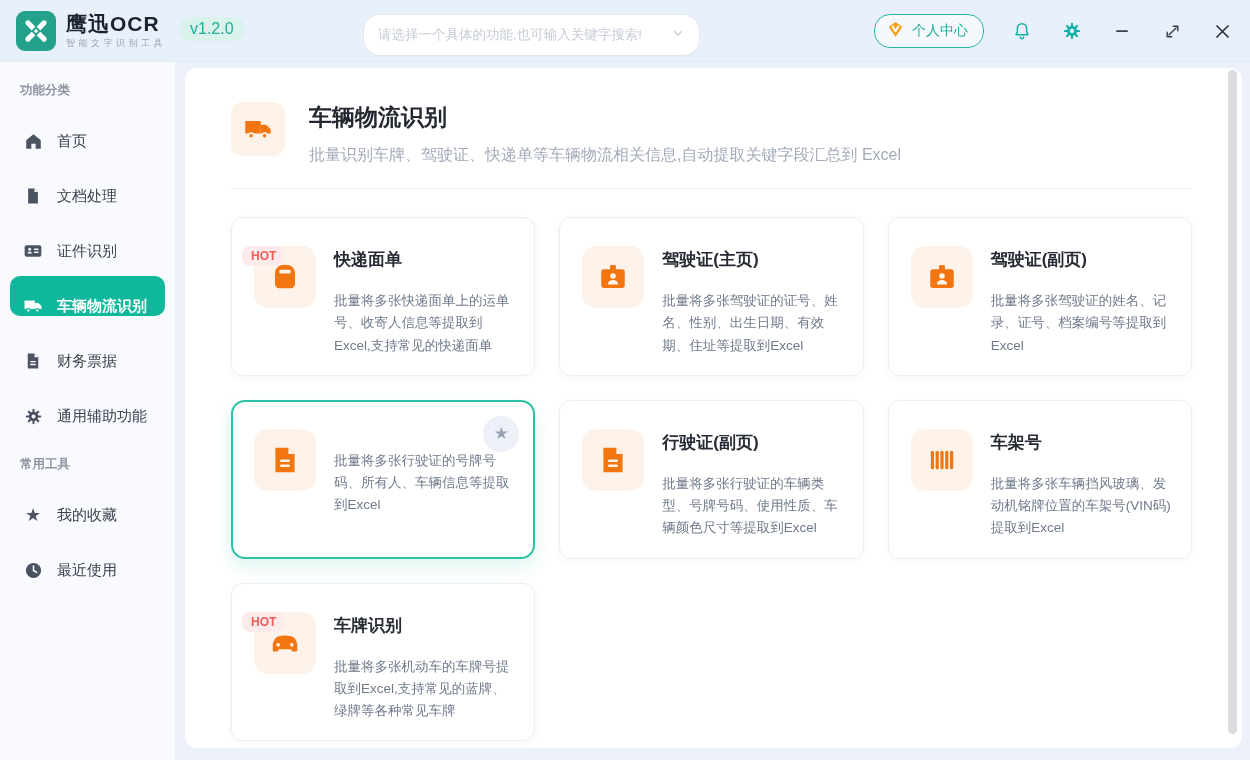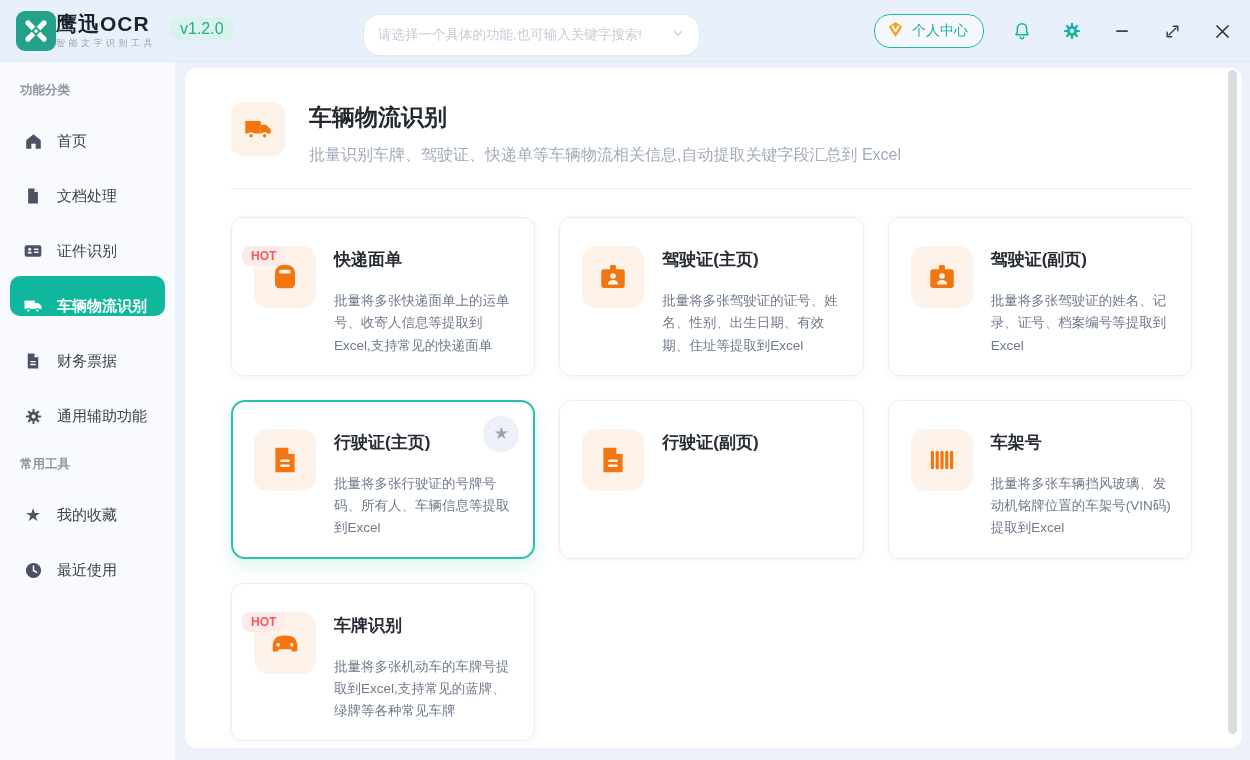--- a/index.html
+++ b/index.html
@@ -5,21 +5,21 @@
   * { margin:0; padding:0; box-sizing:border-box; }
   html,body { width:1250px; height:760px; overflow:hidden;
     font-family:"Liberation Sans", sans-serif; background:#edf1f9; }
 
   
   .topbar { position:relative; height:62px; background:#e8f1fb;
     border-bottom:1px solid #e0e9f4; }
   .logo-group { position:absolute; left:16px; top:11px; display:flex; align-items:center; }
   .logo-box { width:40px; height:40px; border-radius:9px; background:#23a18a;
     display:flex; align-items:center; justify-content:center; }
-  .brand { }
+  .brand { margin-left:10px; }
   .brand-name { font-size:21px; font-weight:800; color:#1d232c; letter-spacing:1px; line-height:23px; }
   .brand-sub { font-size:9px; color:#9aa3ae; letter-spacing:3.5px; margin-top:2px; }
   .version-pill { margin-left:14px; background:#d9f2ec; color:#1fae96; font-size:16px;
     padding:3px 10px; border-radius:10px; align-self:flex-start; margin-top:6px; }
   .search-select { position:absolute; left:363px; top:14px; width:337px; height:42px;
     background:#fff; border:1px solid #e4e7ec; border-radius:17px; display:flex;
     align-items:center; padding:0 14px; cursor:pointer; }
   .search-select .ph { flex:1; font-size:13.5px; color:#c6ccd6; white-space:nowrap; overflow:hidden; }
   .tb-right { position:absolute; right:16px; top:0; height:62px; display:flex; align-items:center; gap:26px; }
   .user-center { display:flex; align-items:center; gap:7px; border:1px solid #27b8a0;
@@ -320,36 +320,36 @@
           </div>
           <div class="tile">
             <svg width="32" height="32" viewBox="0 0 24 24">
               <path d="M4.8 2.8h9.7L19.2 7.5v13.7H4.8Z" fill="#f3750f"></path>
               <path d="M14.5 2.8 19.2 7.5h-4.7Z" fill="#fdf3ea"></path>
               <rect x="8.3" y="11.6" width="7.4" height="1.9" rx=".95" fill="#fdf3ea"></rect>
               <rect x="8.3" y="15.3" width="7.4" height="1.9" rx=".95" fill="#fdf3ea"></rect>
             </svg>
           </div>
           <div class="card-text">
-            <div class="card-title">行驶证(主页)</div>
             <div class="card-desc">批量将多张行驶证的号牌号码、所有人、车辆信息等提取到Excel</div>
           </div>
         </div>
 
         <div class="card">
           <div class="tile">
             <svg width="32" height="32" viewBox="0 0 24 24">
               <path d="M4.8 2.8h9.7L19.2 7.5v13.7H4.8Z" fill="#f3750f"></path>
               <path d="M14.5 2.8 19.2 7.5h-4.7Z" fill="#fdf3ea"></path>
               <rect x="8.3" y="11.6" width="7.4" height="1.9" rx=".95" fill="#fdf3ea"></rect>
               <rect x="8.3" y="15.3" width="7.4" height="1.9" rx=".95" fill="#fdf3ea"></rect>
             </svg>
           </div>
           <div class="card-text">
             <div class="card-title">行驶证(副页)</div>
+            <div class="card-desc">批量将多张行驶证的车辆类型、号牌号码、使用性质、车辆颜色尺寸等提取到Excel</div>
           </div>
         </div>
 
         <div class="card">
           <div class="tile">
             <svg width="32" height="32" viewBox="0 0 24 24" fill="#f3750f">
               <rect x="3.6" y="5" width="2.4" height="14" rx="1.2"></rect>
               <rect x="7.2" y="5" width="2.4" height="14" rx="1.2"></rect>
               <rect x="10.8" y="5" width="2.4" height="14" rx="1.2"></rect>
               <rect x="14.4" y="5" width="2.4" height="14" rx="1.2"></rect>

